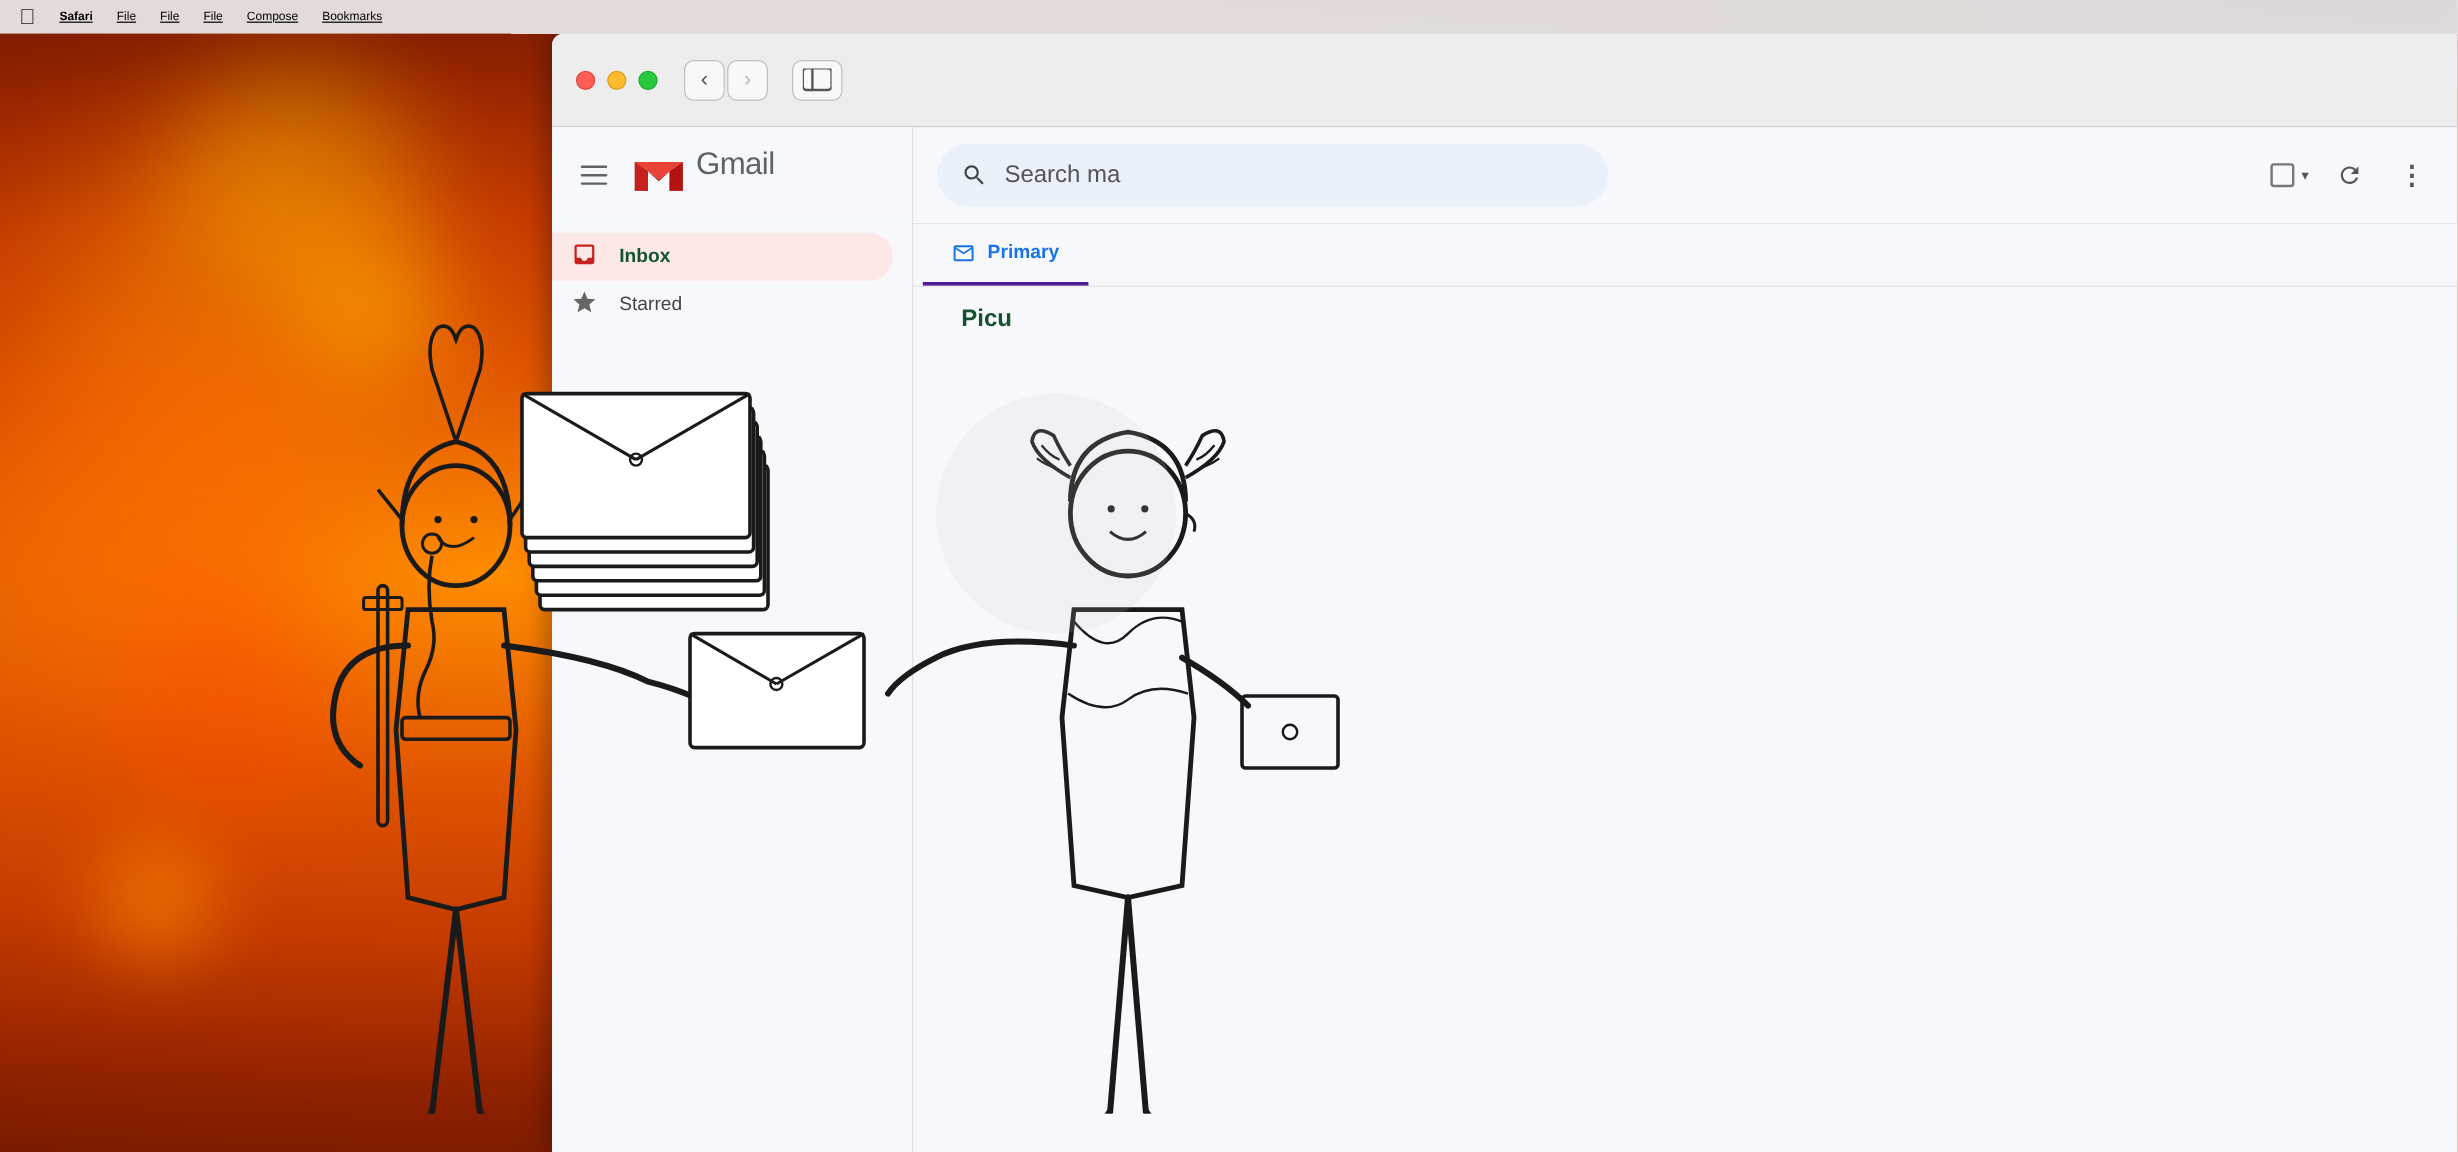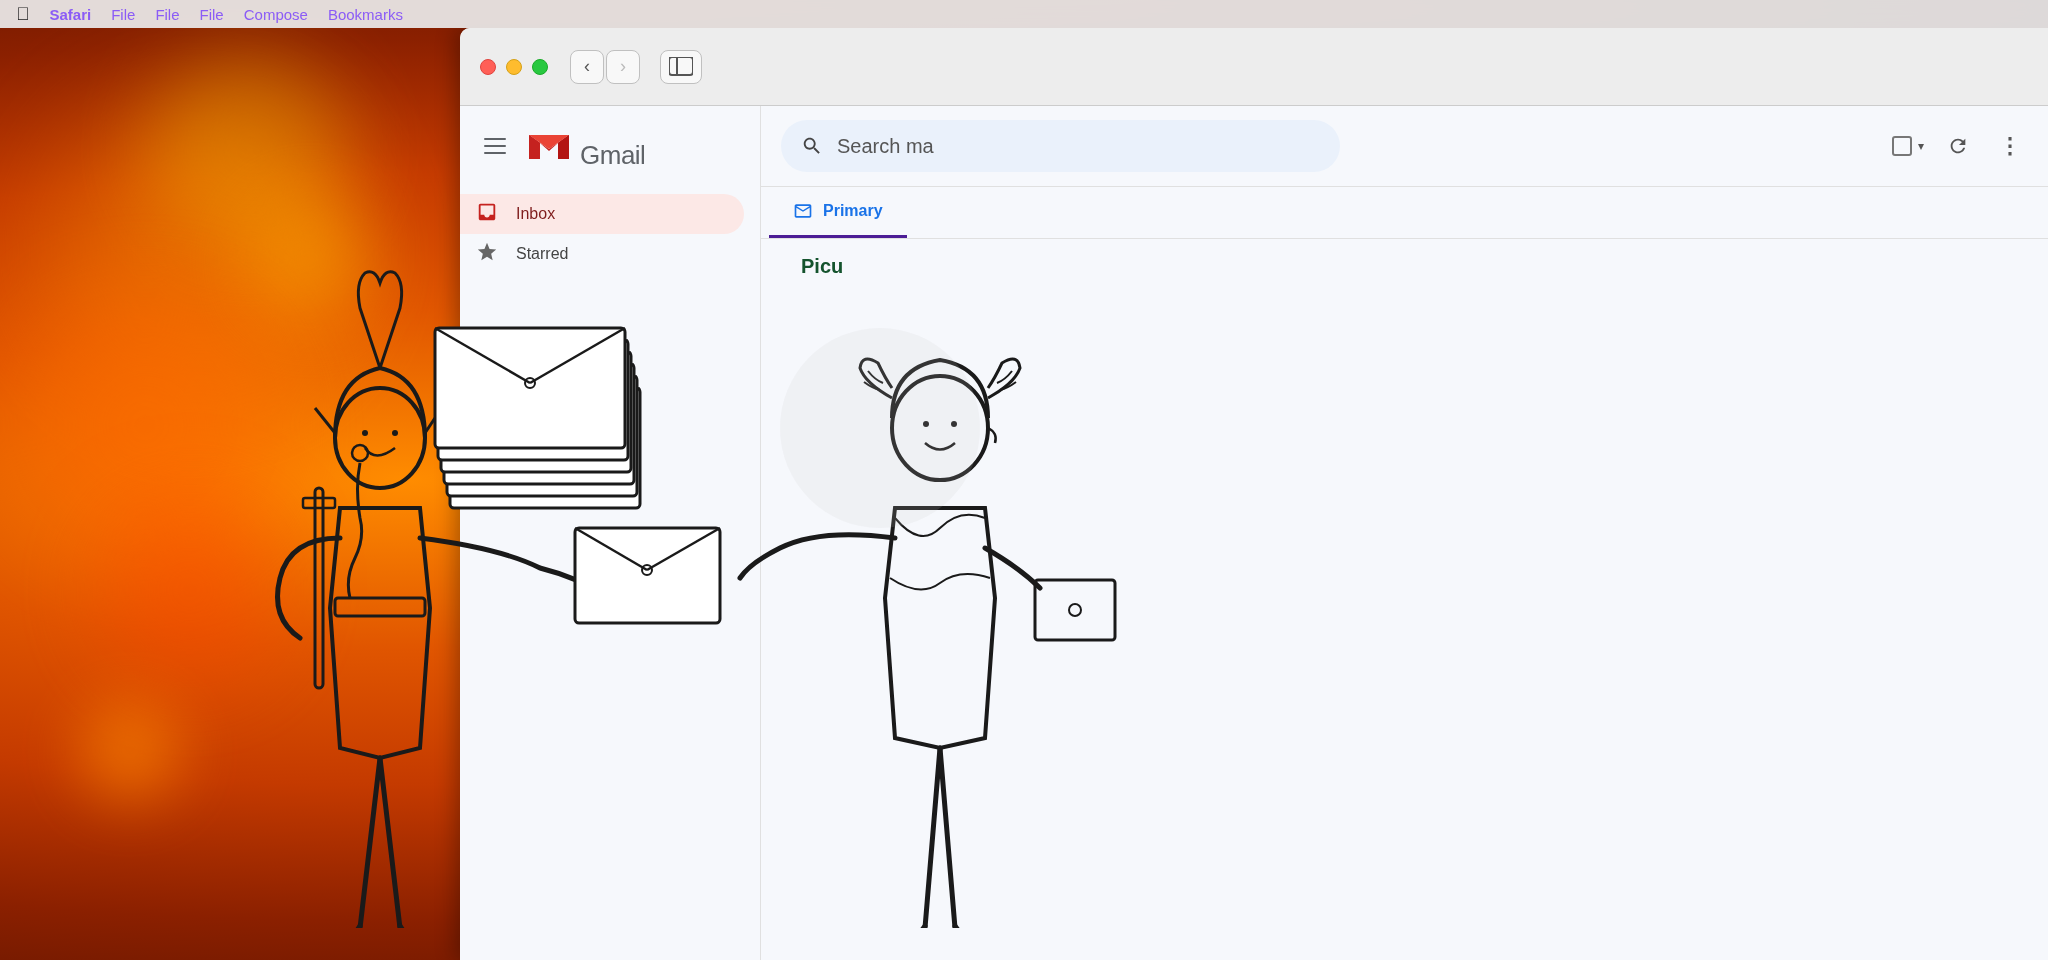--- a/index.html
+++ b/index.html
@@ -45,24 +45,25 @@
       display: flex;
       align-items: center;
       padding: 0 16px;
       gap: 20px;
       z-index: 100;
       font-size: 14px;
       font-weight: 500;
       color: #1a1a1a;
     }
     .macos-menubar .menu-item {
-      font-size: 15px;
+      font-size: 10px;
       font-weight: 400;
-      color: #8b5cf6;
+      color: #000000;
       cursor: default;
+      text-decoration: underline;
     }
     .macos-menubar .menu-item.bold {
       font-weight: 600;
     }
 
     
     .browser-window {
       position: absolute;
       top: 28px;
       left: 460px;
@@ -159,21 +160,21 @@
     }
     .hamburger-icon .bar {
       width: 22px;
       height: 2px;
       background: #5f6368;
       border-radius: 1px;
     }
 
     .gmail-logo-area {
       display: flex;
-      align-items: flex-end;
+      align-items: flex-start;
       gap: 6px;
     }
 
     .gmail-text {
       font-size: 26px;
       font-weight: 400;
       color: #5f6368;
       font-family: 'Product Sans', Arial, sans-serif;
       letter-spacing: -0.5px;
     }
@@ -410,21 +411,21 @@
       </div>
 
 
       <div class="sidebar-body">
         <div class="sidebar-item active">
           <span class="sidebar-item-icon">
             <svg width="22" height="22" viewBox="0 0 24 24">
               <path d="M19 3H5c-1.1 0-2 .9-2 2v14c0 1.1.9 2 2 2h14c1.1 0 2-.9 2-2V5c0-1.1-.9-2-2-2zm0 12h-4c0 1.66-1.34 3-3 3s-3-1.34-3-3H5V5h14v10z" fill="#c5221f"></path>
             </svg>
           </span>
-          <span style="font-size:16px;font-weight:400;color:#7f1d1d;">Inbox</span>
+          <span style="font-size:16px;font-weight:700;color:#14532d;">Inbox</span>
         </div>
         <div class="sidebar-item">
           <span class="sidebar-item-icon">
             <svg width="22" height="22" viewBox="0 0 24 24">
               <path d="M12 17.27L18.18 21l-1.64-7.03L22 9.24l-7.19-.61L12 2 9.19 8.63 2 9.24l5.46 4.73L5.82 21z" fill="#666"></path>
             </svg>
           </span>
           <span style="font-size:16px;color:#444;">Starred</span>
         </div>
       </div>

